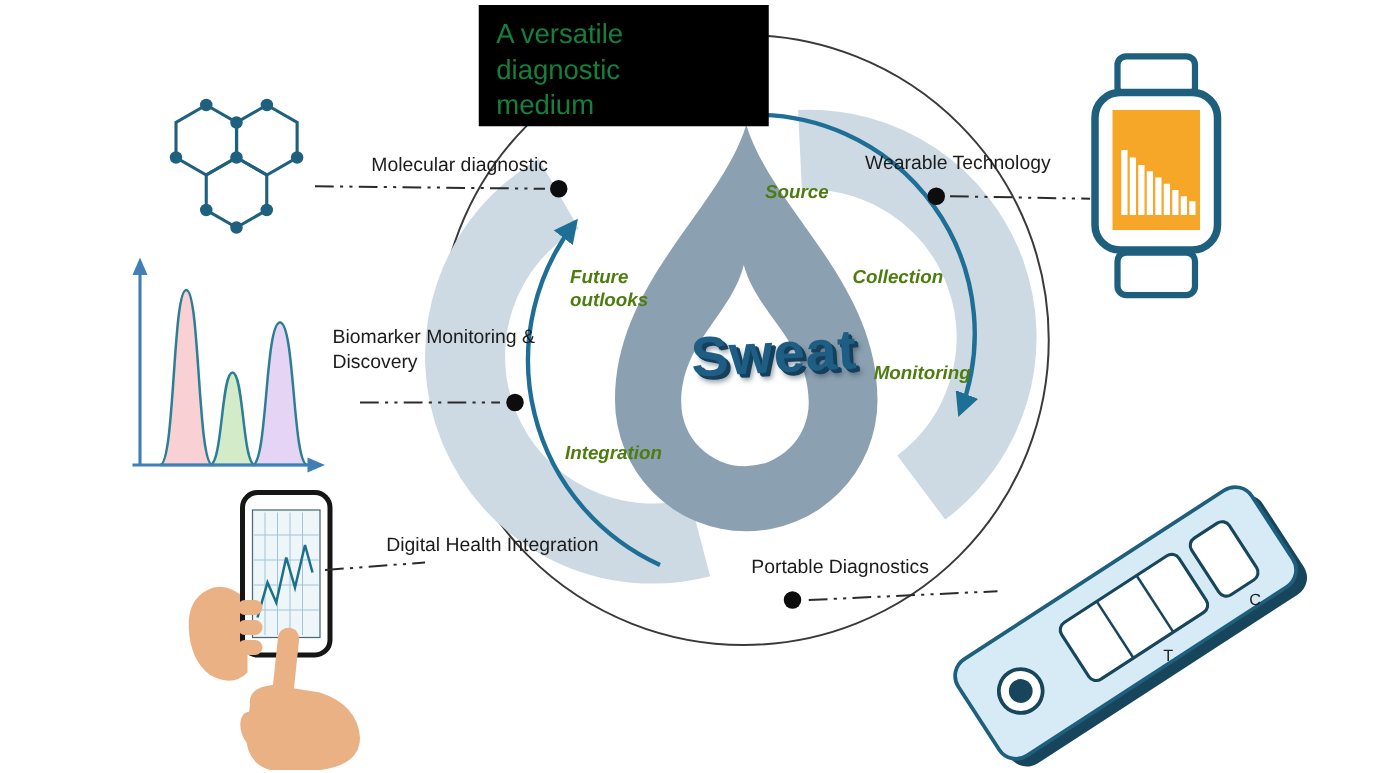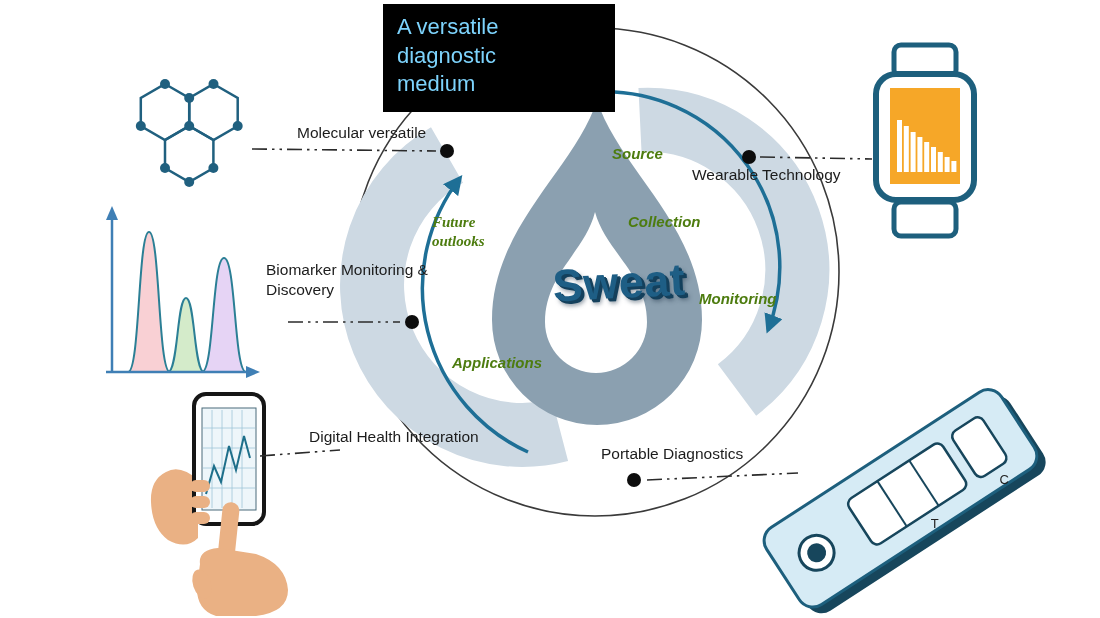--- a/index.html
+++ b/index.html
@@ -1,20 +1,20 @@
 <!DOCTYPE html>
 <html><head>
 <meta charset="utf-8">
 <style>
   html,body{margin:0;padding:0;background:#fff;}
   .canvas{position:relative;width:1100px;height:618px;background:#fff;overflow:hidden;
           font-family:"Liberation Sans",sans-serif;}
   svg{position:absolute;display:block;}
-  .title-box{position:absolute;left:383px;top:4px;width:232px;height:108px;background:#000;
-             color:#7dd3fc;box-sizing:border-box;padding:9px 64px 0 14px;font-size:22px;
+  .title-box{position:absolute;left:383px;top:4px;width:232px;height:97px;background:#000;
+             color:#15803d;box-sizing:border-box;padding:9px 64px 0 14px;font-size:22px;
              line-height:1.3;z-index:6;}
   .callout{position:absolute;font-size:15.5px;color:#1c1c1c;z-index:7;line-height:1.3;}
   .stage{position:absolute;font-size:15px;font-weight:bold;font-style:italic;color:#4d7c0f;z-index:7;}
   .sweat{position:absolute;left:534px;top:257px;width:170px;text-align:center;
          font-size:45px;font-weight:bold;color:#1e5e85;letter-spacing:.5px;z-index:7;
          transform:rotate(-3deg);
          text-shadow:2px 2px 0 #14405c,3px 3px 0 #14405c,4px 5px 4px rgba(40,60,80,.5);}
   .dashdot{stroke:#2b2b2b;stroke-width:1.6;stroke-dasharray:15 5 2.5 5 2.5 5;fill:none;}
   .node{fill:#0d0d0d;}
 </style>
@@ -145,24 +145,24 @@
     </g>
   </svg>
 
   <div class="title-box">
     <span>A versatile diagnostic medium</span>
   </div>
 
   <div class="sweat">Sweat</div>
 
   <div class="stage" style="left:612px;top:145px;">Source</div>
-  <div class="stage" style="left:628px;top:213px;">Collection</div>
+  <div class="stage" style="left:682px;top:213px;">Collection</div>
   <div class="stage" style="left:699px;top:290px;">Monitoring</div>
-  <div class="stage" style="left:452px;top:354px;">Applications</div>
-  <div class="stage" style="left:432px;top:213px;width:72px;line-height:1.25;font-family:Liberation Serif, serif;">Future outlooks</div>
+  <div class="stage" style="left:452px;top:354px;">Integration</div>
+  <div class="stage" style="left:456px;top:213px;width:72px;line-height:1.25;">Future outlooks</div>
 
-  <div class="callout" style="left:297px;top:123px;">Molecular versatile</div>
-  <div class="callout" style="left:692px;top:121px;margin-top:44px;">Wearable Technology</div>
+  <div class="callout" style="left:297px;top:123px;">Molecular diagnostic</div>
+  <div class="callout" style="left:692px;top:121px;">Wearable Technology</div>
   <div class="callout" style="left:266px;top:260px;width:190px;">Biomarker Monitoring &amp; Discovery</div>
   <div class="callout" style="left:309px;top:427px;">Digital Health Integration</div>
   <div class="callout" style="left:601px;top:444px;text-align:center;">Portable Diagnostics</div>
 
 </div>
 
 </body></html>

